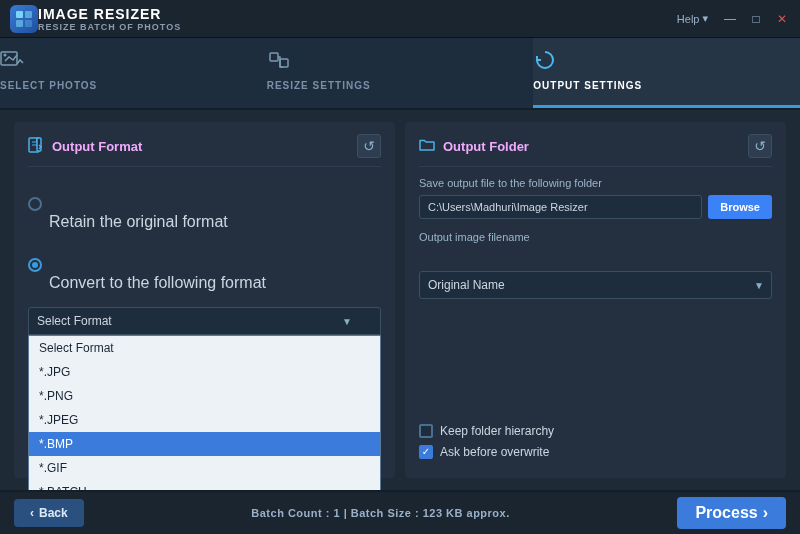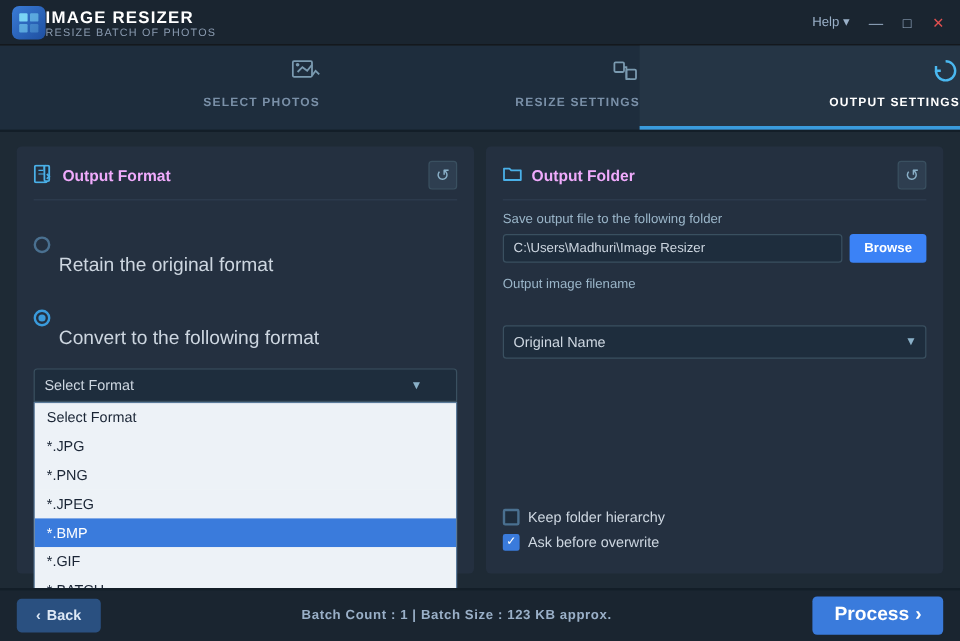--- a/index.html
+++ b/index.html
@@ -46,20 +46,21 @@
     .app-title {
       font-size: 14px;
       font-weight: bold;
       color: #ffffff;
       letter-spacing: 1px;
     }
     .app-subtitle {
       font-size: 9px;
       color: #8a9bb0;
       letter-spacing: 1px;
+      font-weight: bold;
     }
     .title-bar-right {
       display: flex;
       align-items: center;
       gap: 14px;
     }
     .help-btn {
       font-size: 11px;
       color: #9ab0c8;
       cursor: pointer;
@@ -85,21 +86,21 @@
       background: #1e2d3d;
       display: flex;
       align-items: stretch;
       height: 72px;
       border-bottom: 2px solid #131e28;
     }
     .step-item {
       flex: 1;
       display: flex;
       flex-direction: column;
-      align-items: flex-end;
+      align-items: flex-start;
       justify-content: center;
       gap: 4px;
       cursor: pointer;
       border-bottom: 3px solid transparent;
       padding-bottom: 4px;
       position: relative;
     }
     .step-item.active {
       border-bottom: 3px solid #3a9bdc;
       background: #253545;

